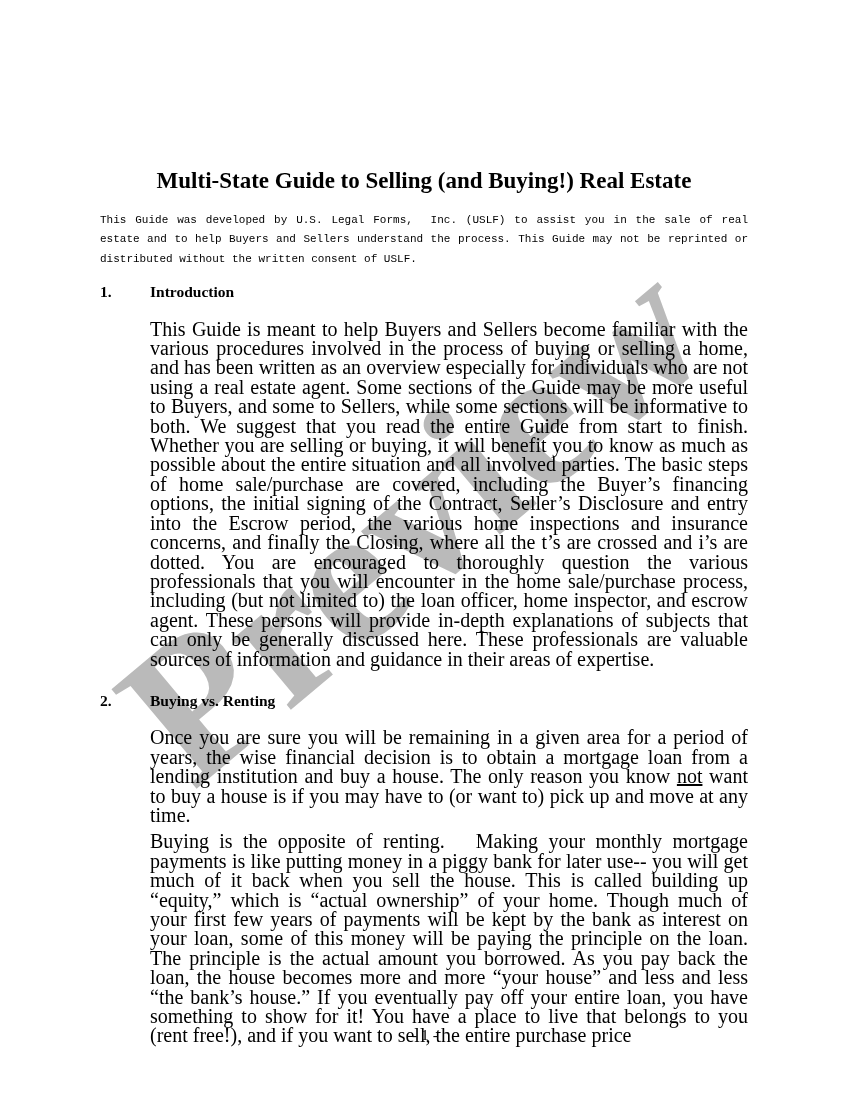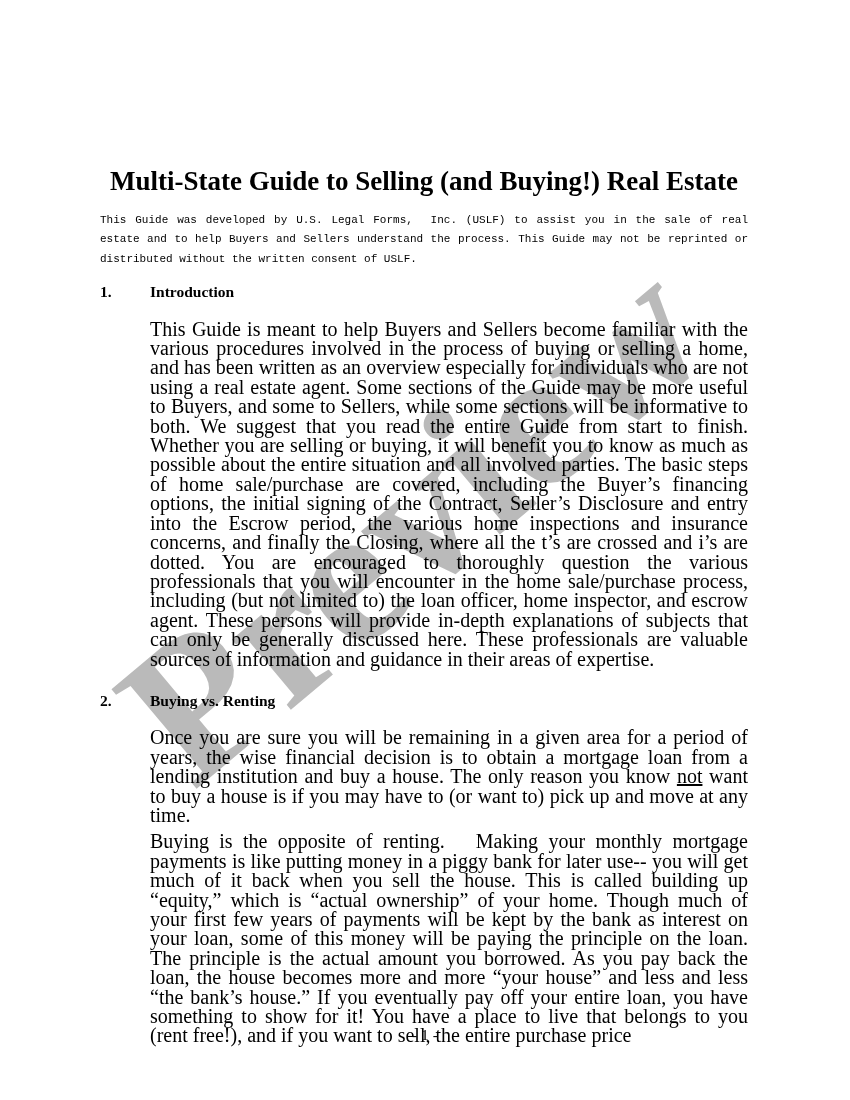--- a/index.html
+++ b/index.html
@@ -28,21 +28,21 @@
     z-index: 0;
     user-select: none;
     pointer-events: none;
   }
   .content {
     position: relative;
     z-index: 1;
     padding: 168px 102px 0 100px;
   }
   .title {
-    font-size: 27px;
+    font-size: 23px;
     font-weight: bold;
     text-align: center;
     line-height: 26px;
   }
   p.intro {
     margin-top: 17px;
     font-size: 11px;
     line-height: 19.4px;
     text-align: justify;
     white-space: pre-wrap;

